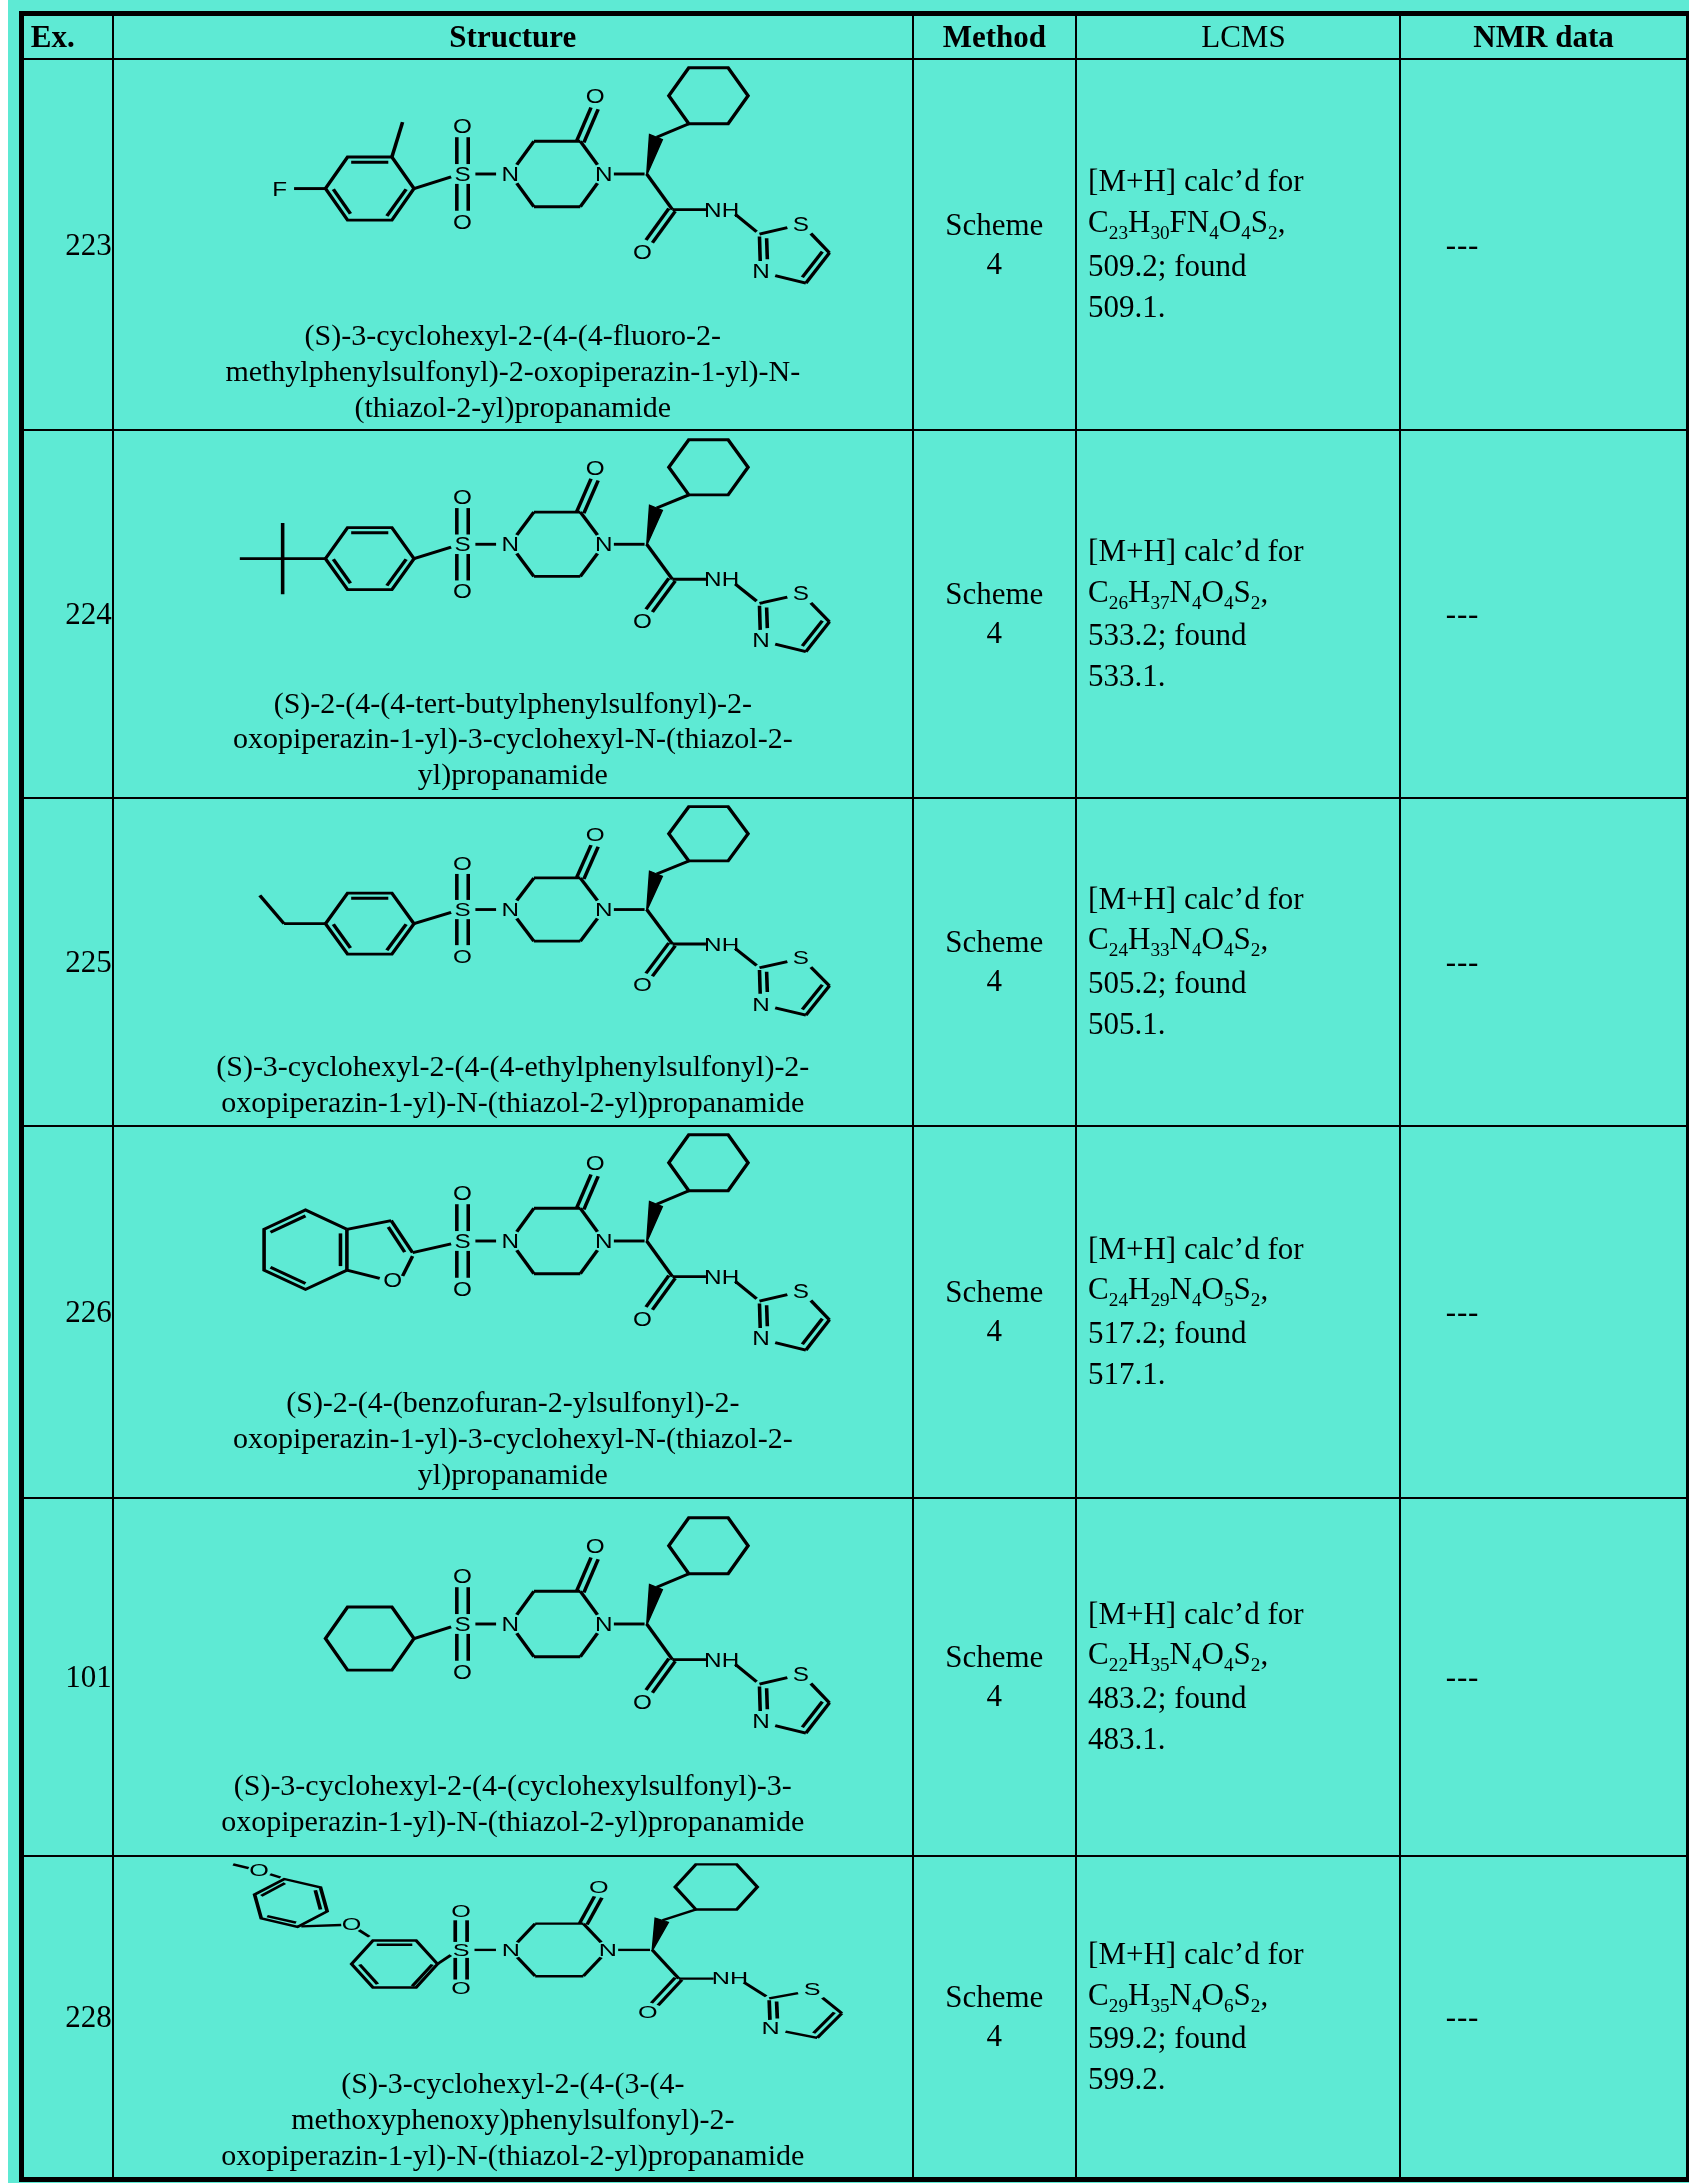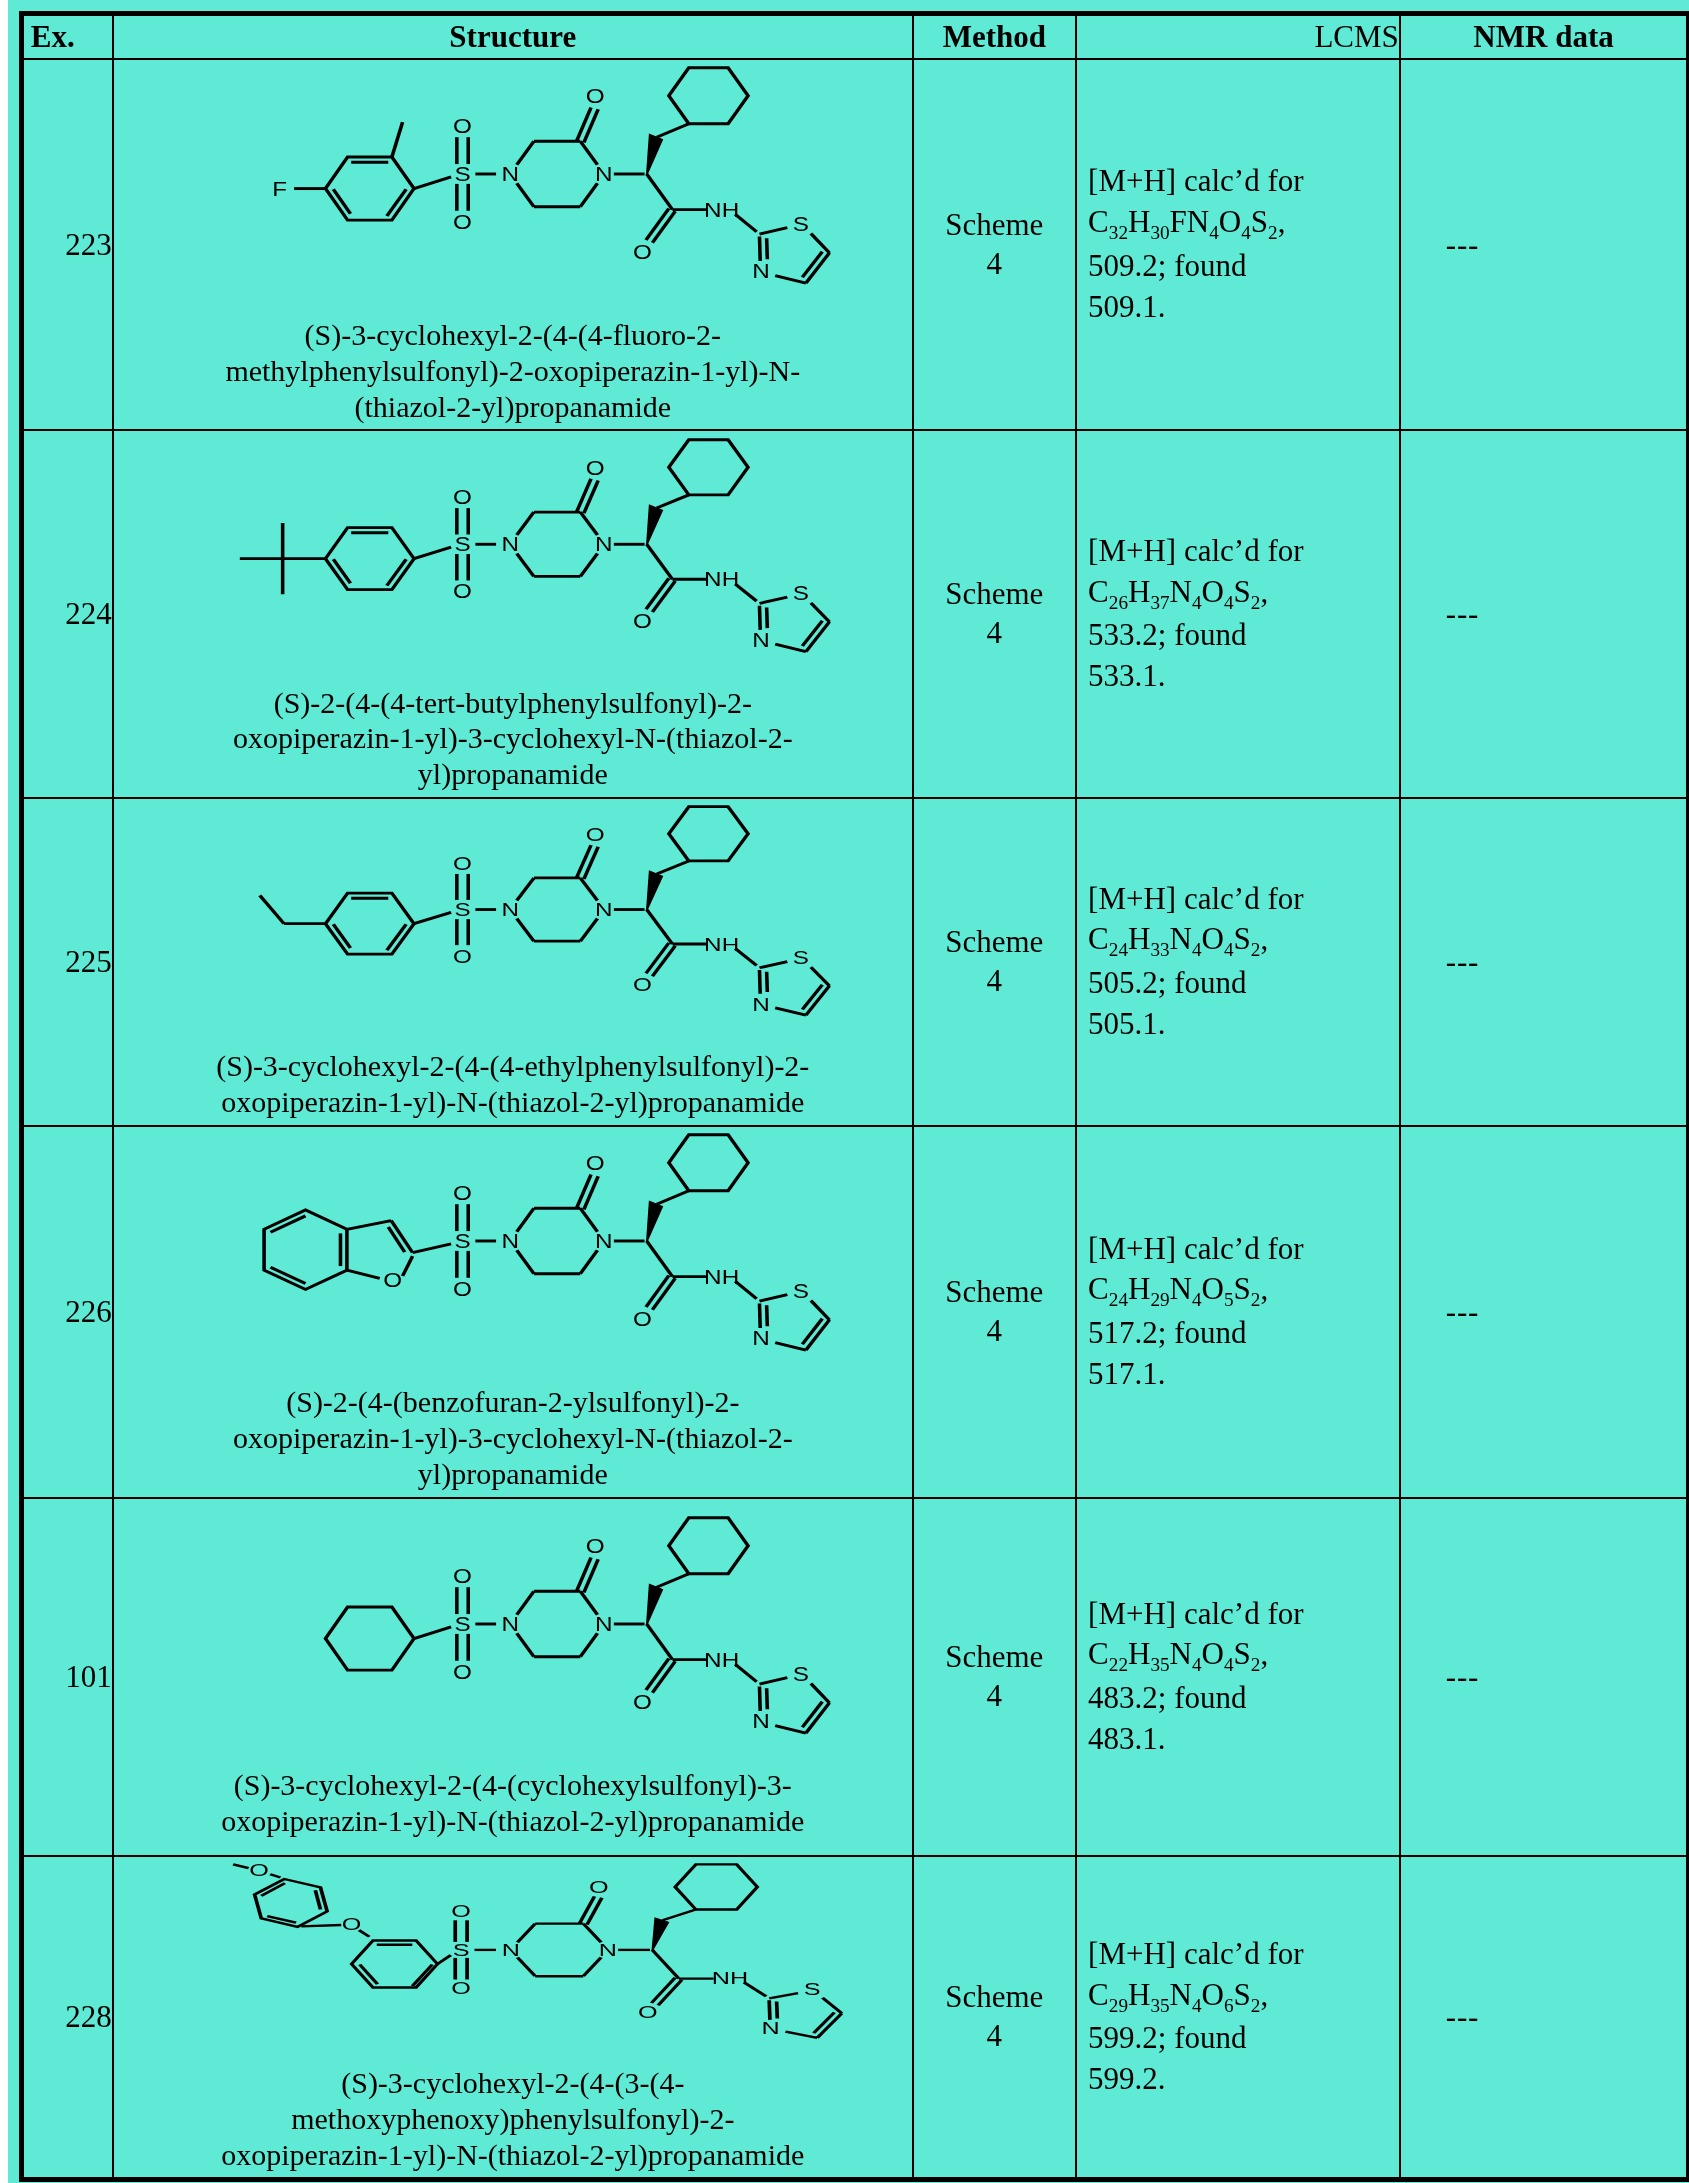--- a/index.html
+++ b/index.html
@@ -5,21 +5,21 @@
   html,body{margin:0;padding:0;background:#fff;}
   .page{width:1690px;height:2183px;position:relative;background:#5eead4;
         font-family:"Liberation Serif", serif;color:#000;margin-left:8px;}
   table.patent{border-collapse:collapse;position:absolute;left:11.3px;top:11.3px;
         width:1667px;table-layout:fixed;border:5.7px solid #000;}
   .patent th,.patent td{border:2.4px solid #000;padding:0;vertical-align:middle;overflow:hidden;}
   .patent thead tr{height:45px;}
   th{font-size:31px;font-weight:bold;}
   th.c-ex{text-align:left;padding-left:6.5px;}
   th.c-structure,th.c-method,th.c-nmr{text-align:center;}
-  th.c-lcms{font-weight:normal;text-align:right;padding-left:11.3px;}
+  th.c-lcms{font-weight:normal;text-align:center;padding-left:11.3px;}
   td.ex{font-size:31px;text-align:right;}
   td.method{text-align:center;font-size:31px;}
   td.method .mw{width:121px;margin:0 auto;line-height:1.25;text-align:center;}
   td.lcms{font-size:31px;}
   td.lcms .block{padding-left:11.3px;padding-right:0;line-height:1.32;}
   td.nmr{font-size:31px;}
   td.nmr .dashes{padding-left:45px;letter-spacing:0.8px;}
   .structcell{height:100%;display:flex;flex-direction:column;align-items:center;
         justify-content:space-between;padding:6.5px 0 4.9px;}
   .name{font-size:30px;line-height:1.19;text-align:center;max-width:603px;margin:0 auto;}
@@ -130,21 +130,21 @@
           </div>
           <div class="name">(S)-3-cyclohexyl-2-(4-(4-fluoro-2-methylphenylsulfonyl)-2-oxopiperazin-1-yl)-N-(thiazol-2-yl)propanamide</div>
         </div>
       </td>
       <td class="method">
             <div class="mw">Scheme 4</div>
           </td>
       <td class="lcms">
         <div class="block">
           <div>[M+H] calc’d for</div>
-          <div>C<sub>32</sub>H<sub>30</sub>FN<sub>4</sub>O<sub>4</sub>S<sub>2</sub>,</div>
+          <div>C<sub>23</sub>H<sub>30</sub>FN<sub>4</sub>O<sub>4</sub>S<sub>2</sub>,</div>
           <div>509.2; found</div>
           <div>509.1.</div>
         </div>
       </td>
       <td class="nmr">
             <div class="dashes">---</div>
           </td>
     </tr>
 
     <tr class="r224">

